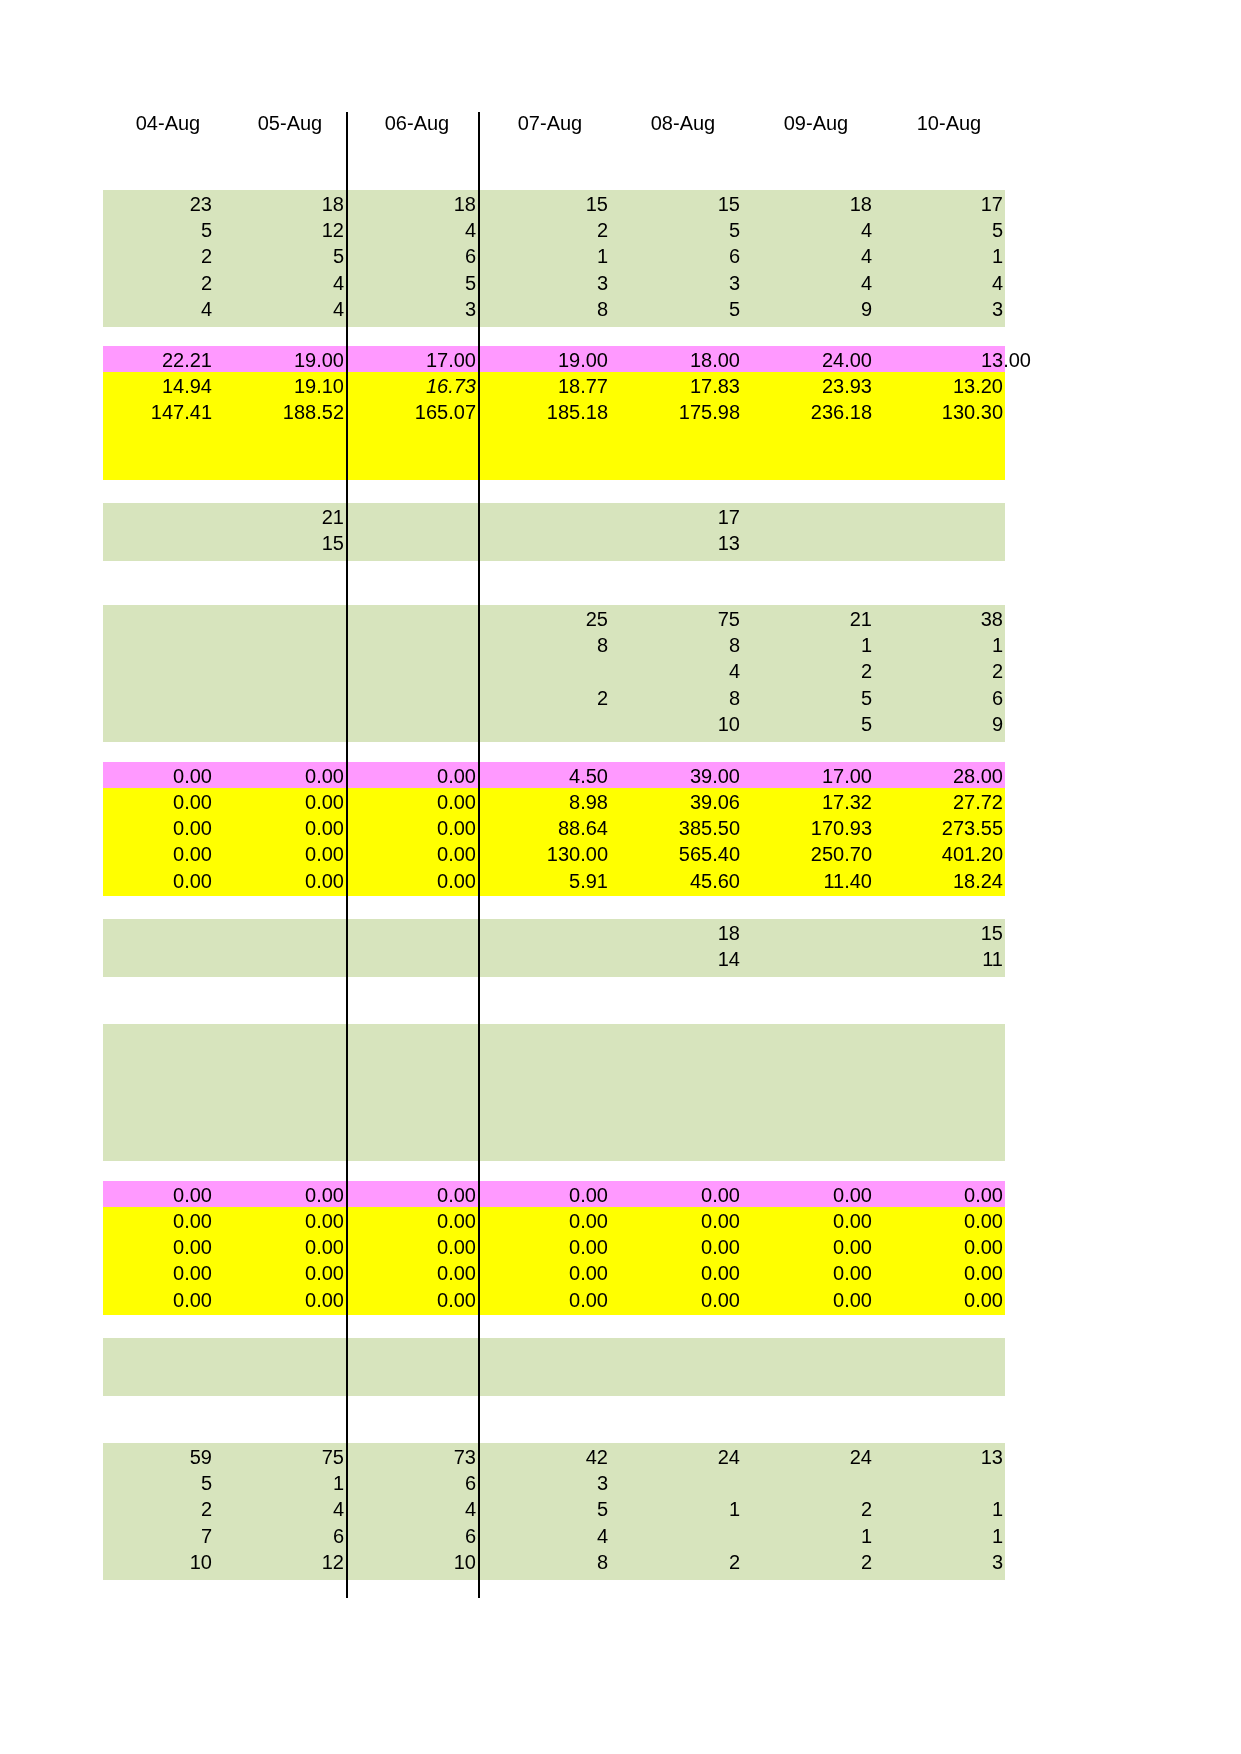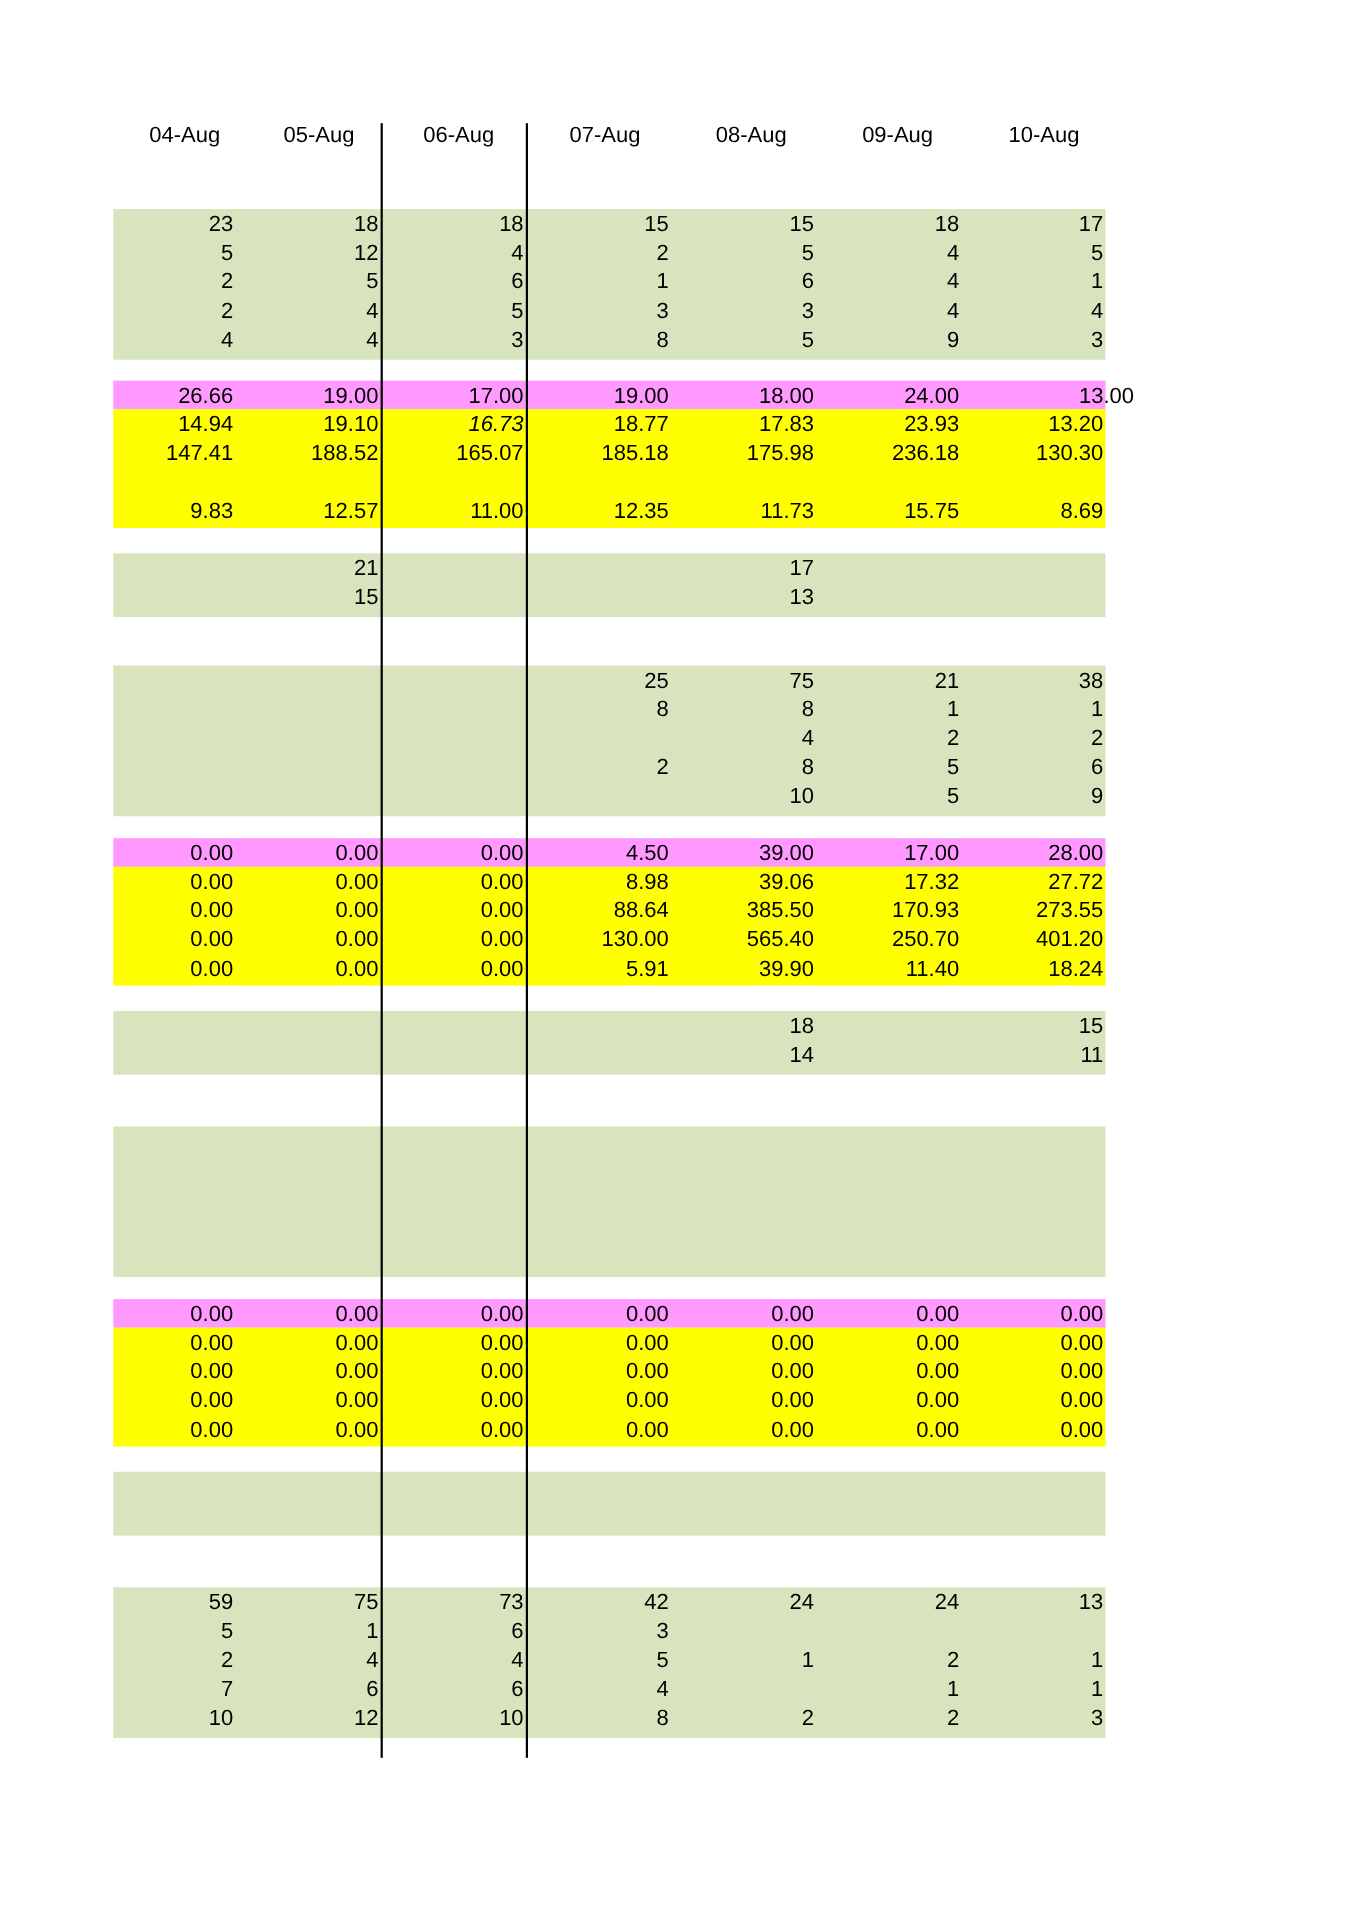--- a/index.html
+++ b/index.html
@@ -69,21 +69,21 @@
         <div class="cell" style="left: 121px;">4</div>
         <div class="cell" style="left: 253px;">3</div>
         <div class="cell" style="left: 385px;">8</div>
         <div class="cell" style="left: 517px;">5</div>
         <div class="cell" style="left: 649px;">9</div>
         <div class="cell" style="left: 780px;">3</div>
       </div>
     </div>
     <div class="band pink" style="top: 346px; height: 26.2px;">
       <div class="row" style="top: 1px;">
-        <div class="cell" style="left: -11px;">26.66</div>
+        <div class="cell" style="left: -11px;">22.21</div>
         <div class="cell" style="left: 121px;">19.00</div>
         <div class="cell" style="left: 253px;">17.00</div>
         <div class="cell" style="left: 385px;">19.00</div>
         <div class="cell" style="left: 517px;">18.00</div>
         <div class="cell" style="left: 649px;">24.00</div>
         <div class="cell" style="left: 808px;">13.00</div>
       </div>
     </div>
     <div class="band yellow" style="top: 372px; height: 108px;">
       <div class="row" style="top: 1px;">
@@ -97,29 +97,20 @@
       </div>
       <div class="row" style="top: 27.2px;">
         <div class="cell" style="left: -11px;">147.41</div>
         <div class="cell" style="left: 121px;">188.52</div>
         <div class="cell" style="left: 253px;">165.07</div>
         <div class="cell" style="left: 385px;">185.18</div>
         <div class="cell" style="left: 517px;">175.98</div>
         <div class="cell" style="left: 649px;">236.18</div>
         <div class="cell" style="left: 780px;">130.30</div>
       </div>
-      <div class="row" style="top: 79.6px;">
-        <div class="cell" style="left: -11px;">9.83</div>
-        <div class="cell" style="left: 121px;">12.57</div>
-        <div class="cell" style="left: 253px;">11.00</div>
-        <div class="cell" style="left: 385px;">12.35</div>
-        <div class="cell" style="left: 517px;">11.73</div>
-        <div class="cell" style="left: 649px;">15.75</div>
-        <div class="cell" style="left: 780px;">8.69</div>
-      </div>
     </div>
     <div class="band green" style="top: 503px; height: 58.4px;">
       <div class="row" style="top: 1px;">
         <div class="cell" style="left: -11px;"></div>
         <div class="cell" style="left: 121px;">21</div>
         <div class="cell" style="left: 253px;"></div>
         <div class="cell" style="left: 385px;"></div>
         <div class="cell" style="left: 517px;">17</div>
         <div class="cell" style="left: 649px;"></div>
         <div class="cell" style="left: 780px;"></div>
@@ -218,21 +209,21 @@
         <div class="cell" style="left: 385px;">130.00</div>
         <div class="cell" style="left: 517px;">565.40</div>
         <div class="cell" style="left: 649px;">250.70</div>
         <div class="cell" style="left: 780px;">401.20</div>
       </div>
       <div class="row" style="top: 79.6px;">
         <div class="cell" style="left: -11px;">0.00</div>
         <div class="cell" style="left: 121px;">0.00</div>
         <div class="cell" style="left: 253px;">0.00</div>
         <div class="cell" style="left: 385px;">5.91</div>
-        <div class="cell" style="left: 517px;">39.90</div>
+        <div class="cell" style="left: 517px;">45.60</div>
         <div class="cell" style="left: 649px;">11.40</div>
         <div class="cell" style="left: 780px;">18.24</div>
       </div>
     </div>
     <div class="band green" style="top: 919px; height: 58.4px;">
       <div class="row" style="top: 1px;">
         <div class="cell" style="left: -11px;"></div>
         <div class="cell" style="left: 121px;"></div>
         <div class="cell" style="left: 253px;"></div>
         <div class="cell" style="left: 385px;"></div>

